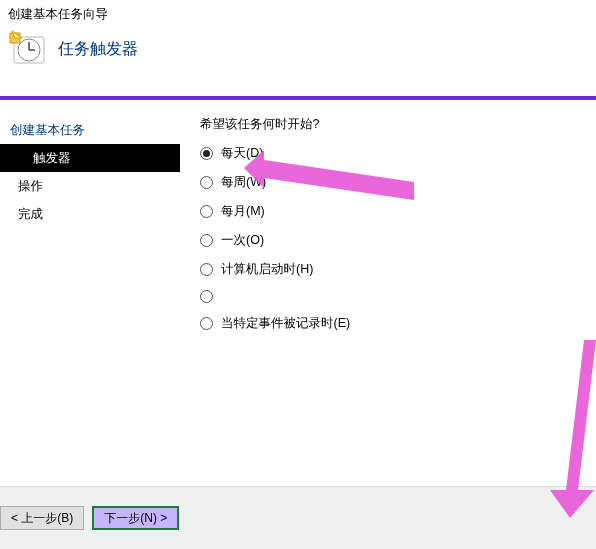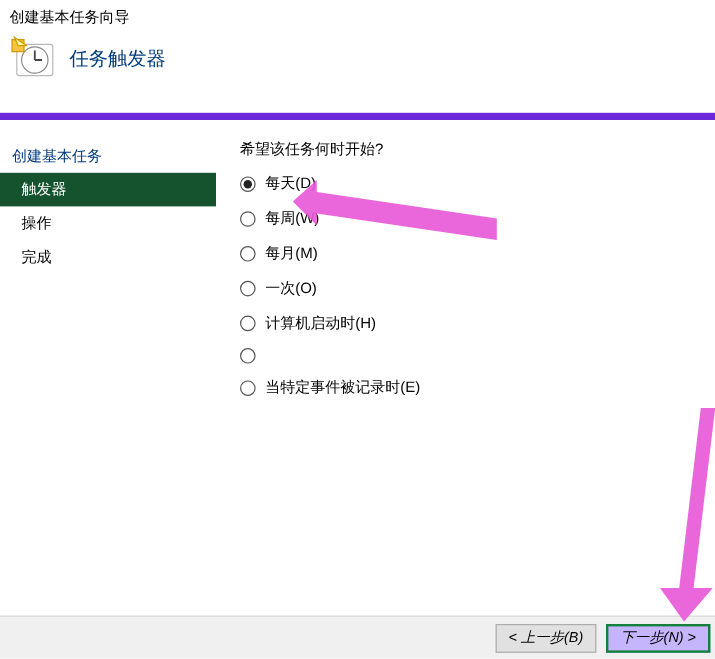--- a/index.html
+++ b/index.html
@@ -8,21 +8,21 @@
     width: 596px; height: 549px;
     font-family: "Microsoft YaHei", "Segoe UI", Tahoma, sans-serif;
     font-size: 12px;
     background: #fff;
     color: #000;
     overflow: hidden;
   }
   .window { width: 596px; height: 549px; position: relative; }
   .header {
     padding: 6px 8px 0 8px;
-    border-bottom: 6px solid #6d28d9;
+    border-bottom: 4px solid #6d28d9;
     height: 100px;
   }
   .header-title { font-size: 12.5px; color: #000; }
   .header-sub {
     display: flex; align-items: center;
     margin-top: 6px; gap: 10px;
   }
   .clock-icon {
     width: 40px; height: 40px; position: relative;
   }
@@ -34,23 +34,23 @@
     width: 180px; padding-top: 4px;
   }
   .side-item {
     padding: 4px 10px 4px 10px;
     font-size: 12.5px;
     color: #003a7e;
     cursor: pointer;
     line-height: 1.6;
   }
   .side-item.selected {
-    background: #14532d;
+    background: #000000;
     color: #fff;
-    padding-left: 18px;
+    padding-left: 33px;
   }
   .side-item.indented { padding-left: 18px; color:#000000; }
 
   .main {
     flex: 1;
     padding: 4px 10px 0 20px;
   }
   .question { font-size: 12.5px; margin-bottom: 12px; }
   .radio-row {
     display: flex; align-items: center;
@@ -65,25 +65,25 @@
     flex: 0 0 13px;
   }
   .radio.checked::after {
     content: "";
     position: absolute;
     top: 2px; left: 2px; width: 7px; height: 7px;
     border-radius: 50%; background: #222;
   }
 
   .footer {
-    position: absolute; left: 0; right: 0; bottom: 0; height: 36px;
+    position: absolute; left: 0; right: 0; bottom: 0; height: 63px;
     border-top: 1px solid #d9d9d9;
     background: #f0f0f0;
-    display: flex; justify-content: flex-end; align-items: center;
-    padding-right: 4px; gap: 8px; font-style: italic;
+    display: flex; justify-content: flex-start; align-items: center;
+    padding-right: 4px; gap: 8px;
   }
   .btn {
     min-width: 84px; height: 24px;
     border: 1px solid #adadad;
     background: #e1e1e1;
     font-size: 12px; color: #000;
     display: flex; align-items: center; justify-content: center;
     cursor: pointer;
     padding: 0 10px;
   }

